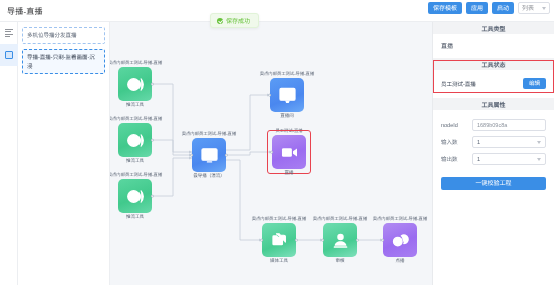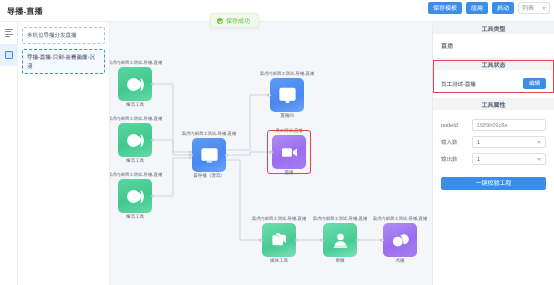--- a/index.html
+++ b/index.html
@@ -11,21 +11,21 @@
   }
   #app { position: relative; width: 554px; height: 285px; background: #fff; }
 
   
   .header {
     position: absolute; left: 0; top: 0; width: 554px; height: 22px;
     background: #ffffff; border-bottom: 1px solid #eceef1;
   }
   .header-title {
     position: absolute; left: 7px; top: 5px;
-    font-size: 8px; color: #303133; font-weight: 700; letter-spacing: .2px;
+    font-size: 8px; color: #303133; font-weight: 400; letter-spacing: .2px;
     white-space: nowrap;
   }
 
   
   .toolbar {
     position: absolute; right: 4px; top: 2px;
     display: flex; align-items: center; gap: 4px;
   }
   .tb-btn {
     height: 12px; padding: 0 5px; border: none; border-radius: 2px;

